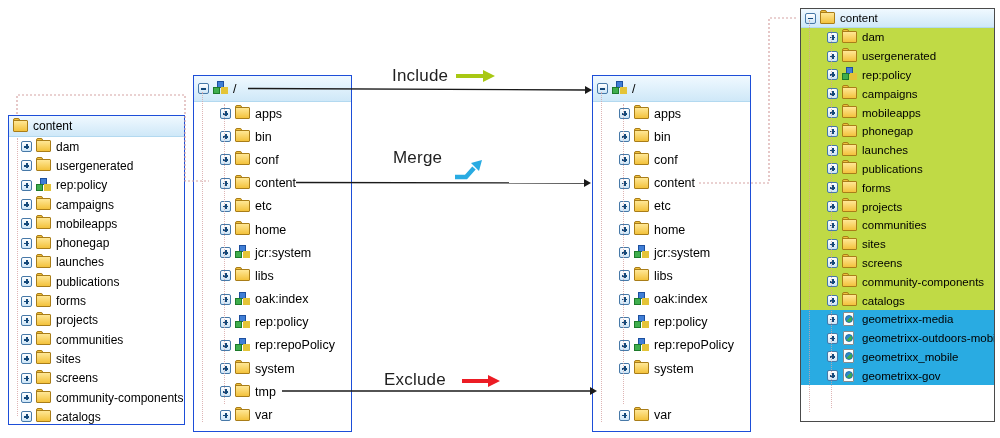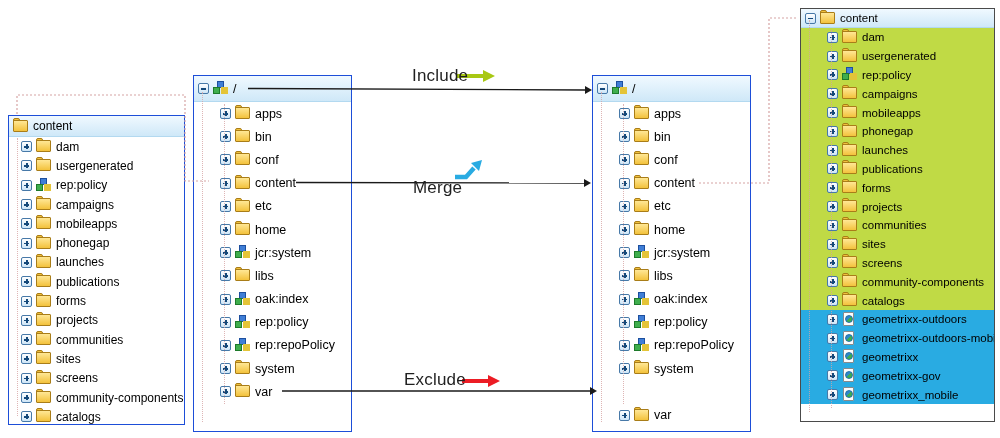--- a/index.html
+++ b/index.html
@@ -51,21 +51,21 @@
        background:#fdfdfd;border:1px solid #8a8a8a;border-radius:1px;box-sizing:border-box;}
   .icon[data-icon="site-icon"]::after{content:"";position:absolute;left:3px;top:2px;width:8px;height:8px;border-radius:50%;
        background:linear-gradient(135deg,#2f86c9 45%,#3fae4d 45%);border:1px solid #1d6fa8;box-sizing:border-box;}
 
   .lbl{color:#000;}
 
   .guide{position:absolute;width:0;border-left:1px dotted #d6a3a3;opacity:.8;pointer-events:none;}
 
   .overlay{position:absolute;left:0;top:0;width:1000px;height:438px;pointer-events:none;}
 
-  .arrow-label{position:absolute;font-size:17px;color:#1f1f1f;letter-spacing:.2px;margin-left:20px;}
+  .arrow-label{position:absolute;font-size:17px;color:#1f1f1f;letter-spacing:.2px;}
 </style>
 </head>
 <body>
 
 <div class="panel p-expanded">
     <div class="row hdr">
       <span class="icon" data-icon="folder-icon"></span>
       <span class="lbl">content</span>
     </div>
     <div class="sec" style="background: rgb(255, 255, 255);">
@@ -209,20 +209,25 @@
         <span class="lbl">rep:repoPolicy</span>
       </div>
       <div class="row">
         <span class="exp plus"></span>
         <span class="icon" data-icon="folder-icon"></span>
         <span class="lbl">system</span>
       </div>
       <div class="row">
         <span class="exp plus"></span>
         <span class="icon" data-icon="folder-icon"></span>
+        <span class="lbl">tmp</span>
+      </div>
+      <div class="row">
+        <span class="exp plus"></span>
+        <span class="icon" data-icon="folder-icon"></span>
         <span class="lbl">var</span>
       </div>
     </div>
   </div>
 <div class="panel p-target">
     <div class="row hdr">
       <span class="exp minus"></span>
       <span class="icon" data-icon="node-icon"></span>
       <span class="lbl">/</span>
     </div>
@@ -375,41 +380,36 @@
       <div class="row">
         <span class="exp plus"></span>
         <span class="icon" data-icon="folder-icon"></span>
         <span class="lbl">catalogs</span>
       </div>
     </div>
     <div class="sec" style="background: rgb(41, 171, 226);">
       <div class="row">
         <span class="exp plus"></span>
         <span class="icon" data-icon="site-icon"></span>
-        <span class="lbl">geometrixx-outdoors</span>
+        <span class="lbl">geometrixx-media</span>
       </div>
       <div class="row">
         <span class="exp plus"></span>
         <span class="icon" data-icon="site-icon"></span>
         <span class="lbl">geometrixx-outdoors-mobile</span>
       </div>
       <div class="row">
         <span class="exp plus"></span>
         <span class="icon" data-icon="site-icon"></span>
-        <span class="lbl">geometrixx</span>
+        <span class="lbl">geometrixx_mobile</span>
       </div>
       <div class="row">
         <span class="exp plus"></span>
         <span class="icon" data-icon="site-icon"></span>
         <span class="lbl">geometrixx-gov</span>
-      </div>
-      <div class="row">
-        <span class="exp plus"></span>
-        <span class="icon" data-icon="site-icon"></span>
-        <span class="lbl">geometrixx_mobile</span>
       </div>
     </div>
   </div>
 
 <div class="guide" style="left:17px;top:138px;height:278px"></div>
 <div class="guide" style="left:202px;top:92px;height:330px"></div>
 <div class="guide" style="left:224px;top:104px;height:300px"></div>
 <div class="guide" style="left:601px;top:92px;height:330px"></div>
 <div class="guide" style="left:623px;top:104px;height:300px"></div>
 <div class="guide" style="left:809px;top:20px;height:392px"></div>
@@ -433,14 +433,14 @@
   <polygon points="483,70 495,76 483,82" fill="#a8c813"></polygon>
 
   <path d="M455,177 L466,177 L474,168" fill="none" stroke="#29abe2" stroke-width="4.5"></path>
   <polygon points="482,160 479,171 471,163" fill="#29abe2"></polygon>
 
   <line x1="462" y1="381" x2="488" y2="381" stroke="#ec1c24" stroke-width="4"></line>
   <polygon points="488,375 500,381 488,387" fill="#ec1c24"></polygon>
 </svg>
 
 <div class="arrow-label" style="left:392px;top:66px">Include</div>
-<div class="arrow-label" style="left:393px;top:178px">Merge</div>
+<div class="arrow-label" style="left:393px;top:148px">Merge</div>
 <div class="arrow-label" style="left:384px;top:370px">Exclude</div>
 
 </body></html>

